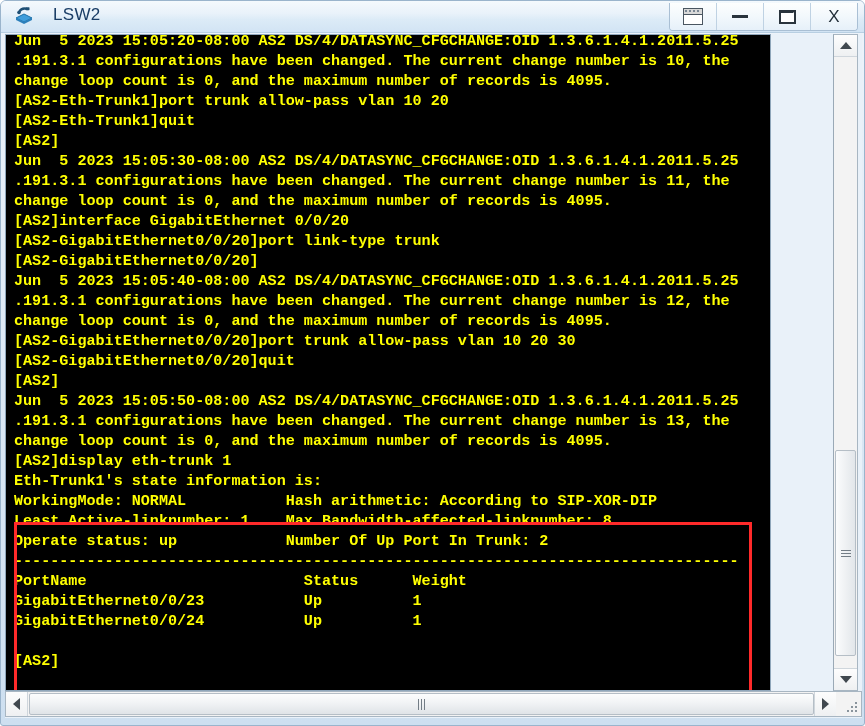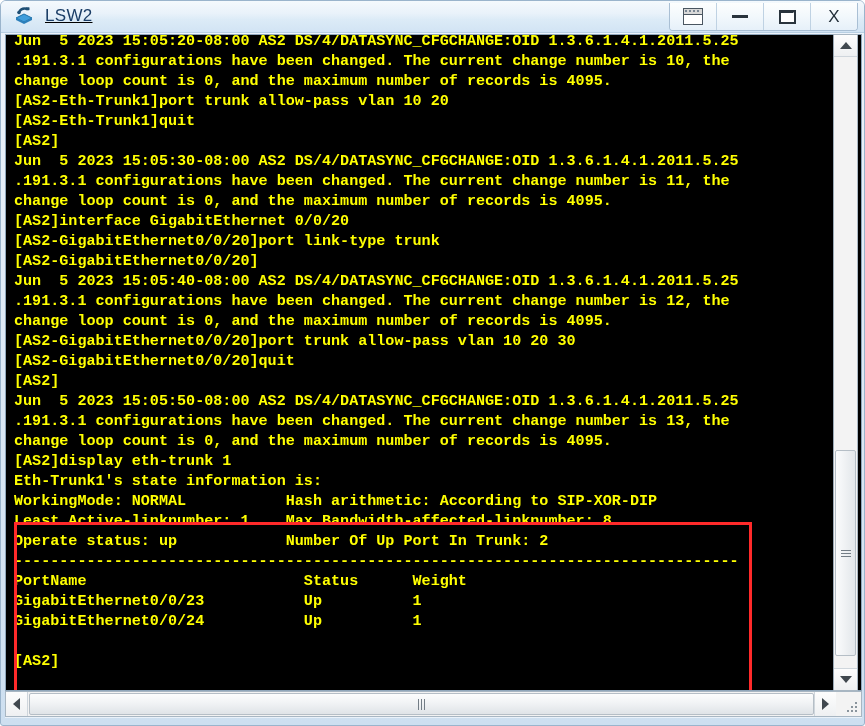--- a/index.html
+++ b/index.html
@@ -35,23 +35,22 @@
     height: 32px;
     box-sizing: border-box;
     background: linear-gradient(to bottom, #f4f9fd 0%, #e9f2fa 40%, #dcebf7 60%, #d2e4f4 100%);
     border-bottom: 1px solid #b8cfe2;
   }
   .title-left {
     position: absolute;
     left: 12px;
     top: 4px;
     display: flex;
-    align-items: center;
-    gap: 10px;
-    text-decoration: underline;
+    align-items: flex-start;
+    gap: 18px;
   }
   .app-icon {
     width: 22px;
     height: 22px;
     position: relative;
   }
   .title-text {
     font-family: "Liberation Sans", sans-serif;
     font-size: 17px;
     color: #1a3d66;
@@ -138,21 +137,21 @@
     left: 4px;
     top: 33px;
     width: 857px;
     height: 684px;
     box-sizing: border-box;
     background: #e9f1f9;
   }
   .term-frame {
     position: absolute;
     left: 0; top: 0;
-    width: 857px;
+    width: 766px;
     height: 657px;
     box-sizing: border-box;
     border: 1px solid #8fa6ba;
     background: #000000;
     overflow: hidden;
   }
 
   
   .console {
     position: absolute;

